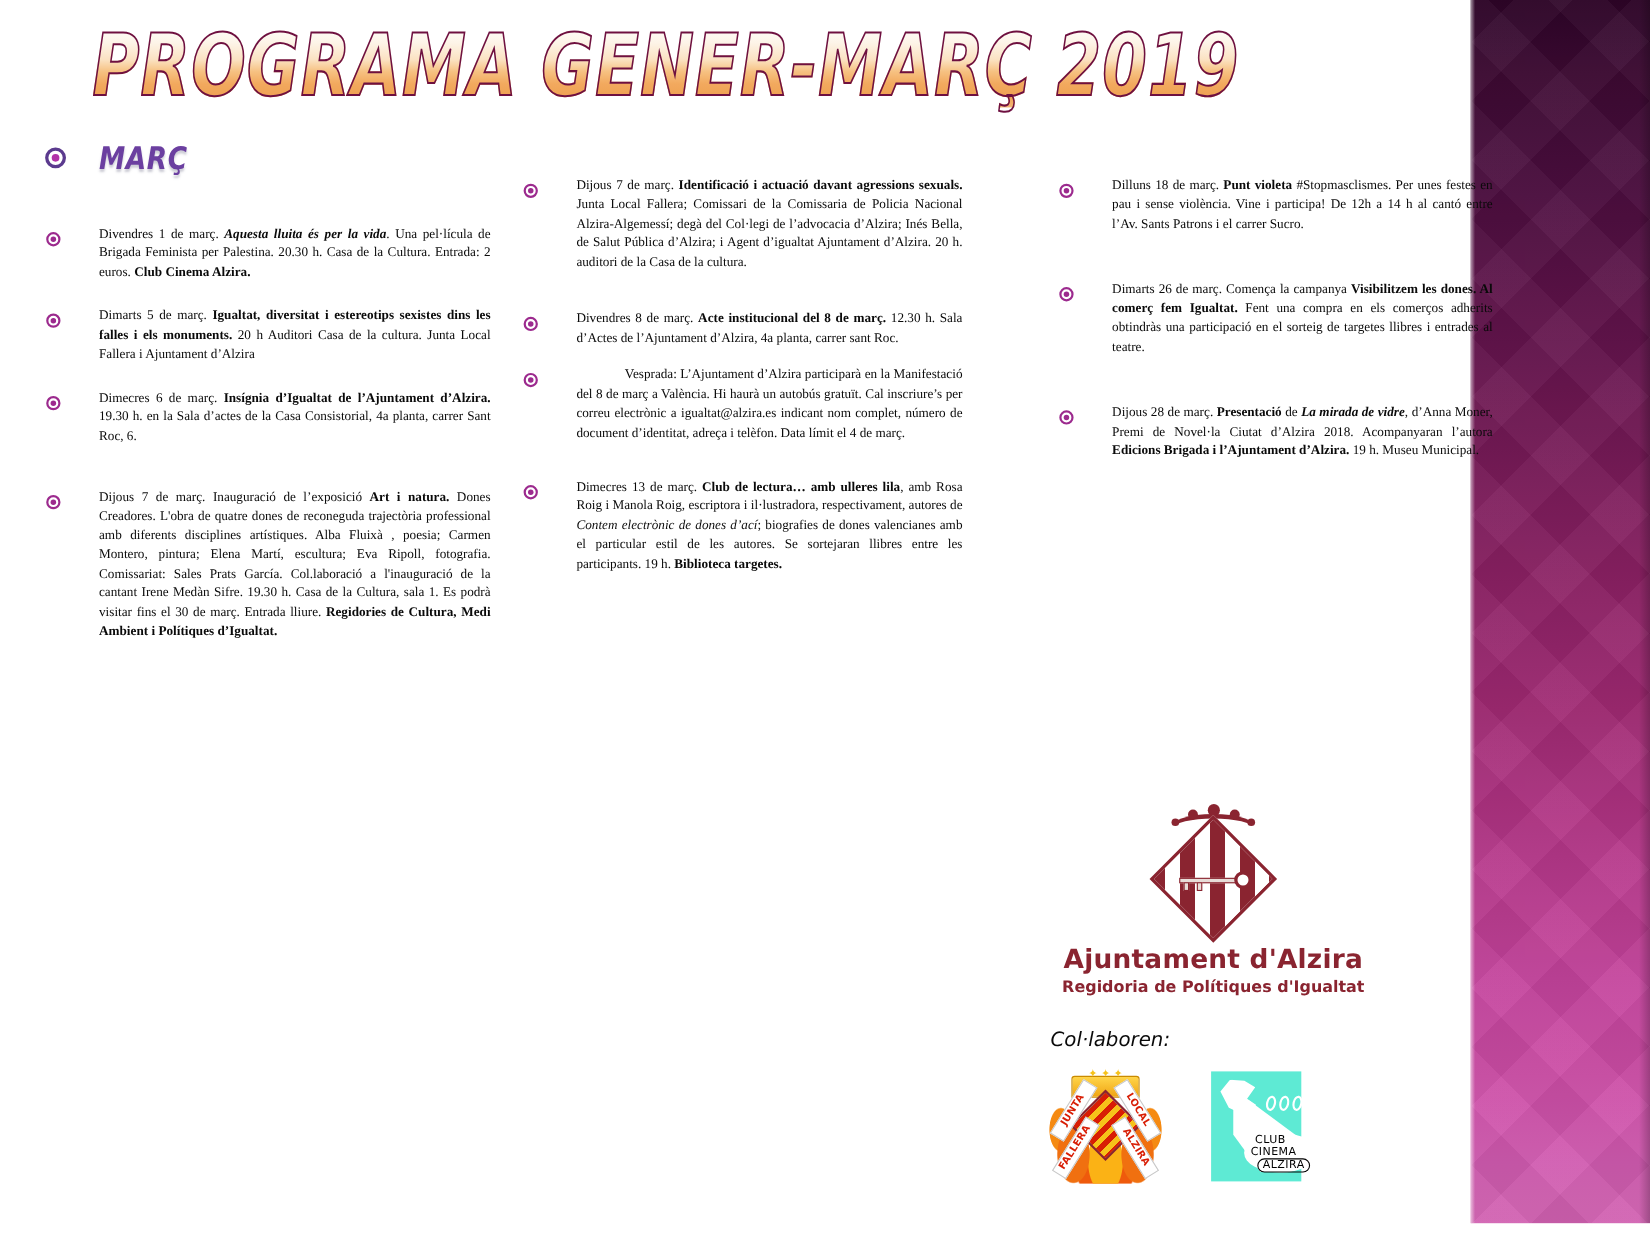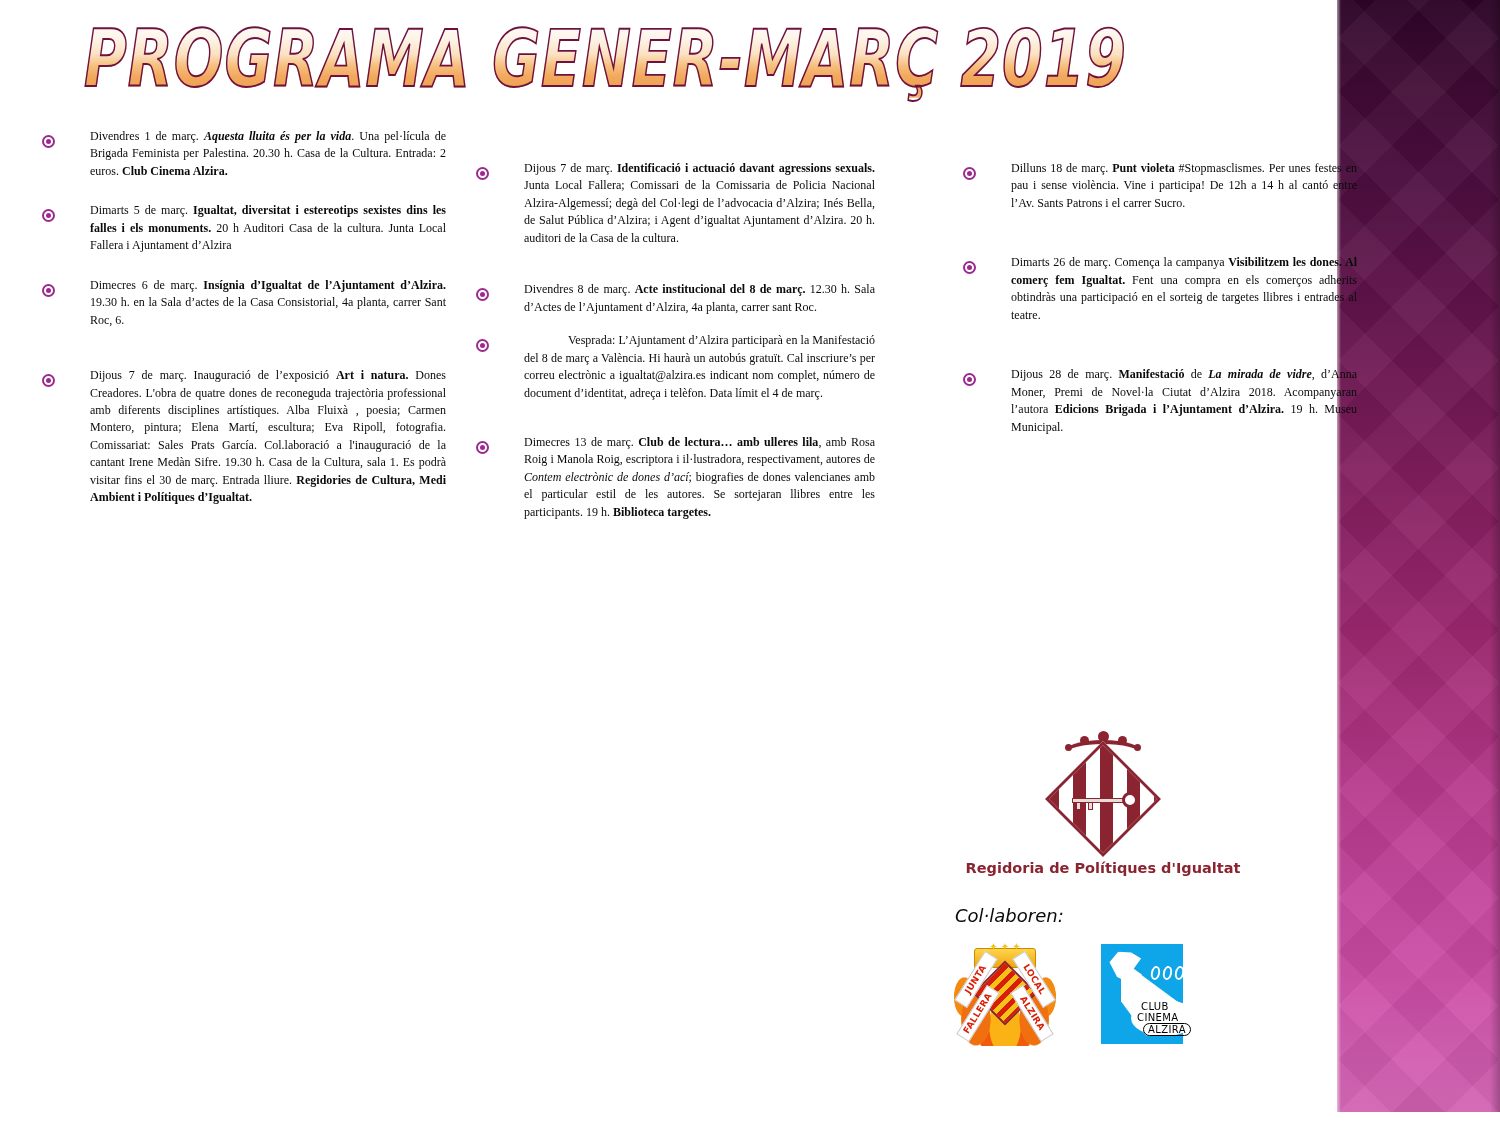--- a/index.html
+++ b/index.html
@@ -392,21 +392,21 @@
     background: repeating-linear-gradient(to right, #d81e05 0 5px, #f6c21a 5px 10px);
     border: 2px solid #8a2430;
     box-sizing: border-box;
   }
 
   
   .ccl {
     position: relative;
     width: 82px;
     height: 100px;
-    background: #0ea5e9;
+    background: #5eead4;
     text-align: right;
   }
   .ccl .cone {
     position: absolute;
     left: 20px;
     top: 26px;
     width: 74px;
     height: 66px;
     background: #ffffff;
     clip-path: polygon(0% 0%, 18% 0%, 100% 68%, 100% 100%, 34% 100%, 0% 48%);
@@ -465,20 +465,24 @@
   <div class="left-edge"></div>
   <div class="right-edge"></div>
 </div>
 
 <div id="page-title">PROGRAMA GENER-MARÇ 2019</div>
 
 <div id="content">
 
   <div class="col" id="col-1">
 
+    <div id="month-heading-row">
+      <span class="bullet-lg"></span>
+      <span id="month-heading">MARÇ</span>
+    </div>
 
     <div class="bullet-row">
       <span class="bullet"></span>
       <div class="entry-text">Divendres 1 de març. <i><b>Aquesta lluita és per la vida</b></i>. Una pel·lícula de Brigada Feminista per Palestina. 20.30 h. Casa de la Cultura. Entrada: 2 euros. <b>Club Cinema Alzira.</b></div>
     </div>
 
     <div class="bullet-row">
       <span class="bullet"></span>
       <div class="entry-text">Dimarts 5 de març. <b>Igualtat, diversitat i estereotips sexistes dins les falles i els monuments.</b> 20 h Auditori Casa de la cultura. Junta Local Fallera i Ajuntament d’Alzira</div>
     </div>
@@ -524,21 +528,21 @@
       <div class="entry-text">Dilluns 18 de març. <b>Punt violeta</b> #Stopmasclismes. Per unes festes en pau i sense violència. Vine i participa! De 12h a 14 h al cantó entre l’Av. Sants Patrons i el carrer Sucro.</div>
     </div>
 
     <div class="bullet-row" style="margin-bottom:42px;">
       <span class="bullet"></span>
       <div class="entry-text">Dimarts 26 de març. Comença la campanya <b>Visibilitzem les dones. Al comerç fem Igualtat.</b> Fent una compra en els comerços adherits obtindràs una participació en el sorteig de targetes llibres i entrades al teatre.</div>
     </div>
 
     <div class="bullet-row">
       <span class="bullet"></span>
-      <div class="entry-text">Dijous 28 de març. <b>Manifestació</b> de <i><b>La mirada de vidre</b></i>, d’Anna Moner, Premi de Novel·la Ciutat d’Alzira 2018. Acompanyaran l’autora <b>Edicions Brigada i l’Ajuntament d’Alzira.</b> 19 h. Museu Municipal.</div>
+      <div class="entry-text">Dijous 28 de març. <b>Presentació</b> de <i><b>La mirada de vidre</b></i>, d’Anna Moner, Premi de Novel·la Ciutat d’Alzira 2018. Acompanyaran l’autora <b>Edicions Brigada i l’Ajuntament d’Alzira.</b> 19 h. Museu Municipal.</div>
     </div>
   </div>
 
   <div id="logo-block">
 
     <div class="muni-logo-wrap">
       <div class="muni-mark">
         <div class="crown">
           <span class="arc"></span>
           <span class="pearl p1"></span>
@@ -550,20 +554,21 @@
         <div class="shield">
           <div class="stripes"></div>
         </div>
         <div class="key-overlay">
           <span class="shaft"></span>
           <span class="ring"></span>
           <span class="tooth1"></span>
           <span class="tooth2"></span>
         </div>
       </div>
+      <div class="muni-name">Ajuntament d'Alzira</div>
       <div class="muni-sub">Regidoria de Polítiques d'Igualtat</div>
     </div>
 
     <div id="collab-label">Col·laboren:</div>
 
     <div id="collab-logos">
 
       <div class="jlf">
         <div class="flames"></div>
         <div class="crown-sm"></div>

